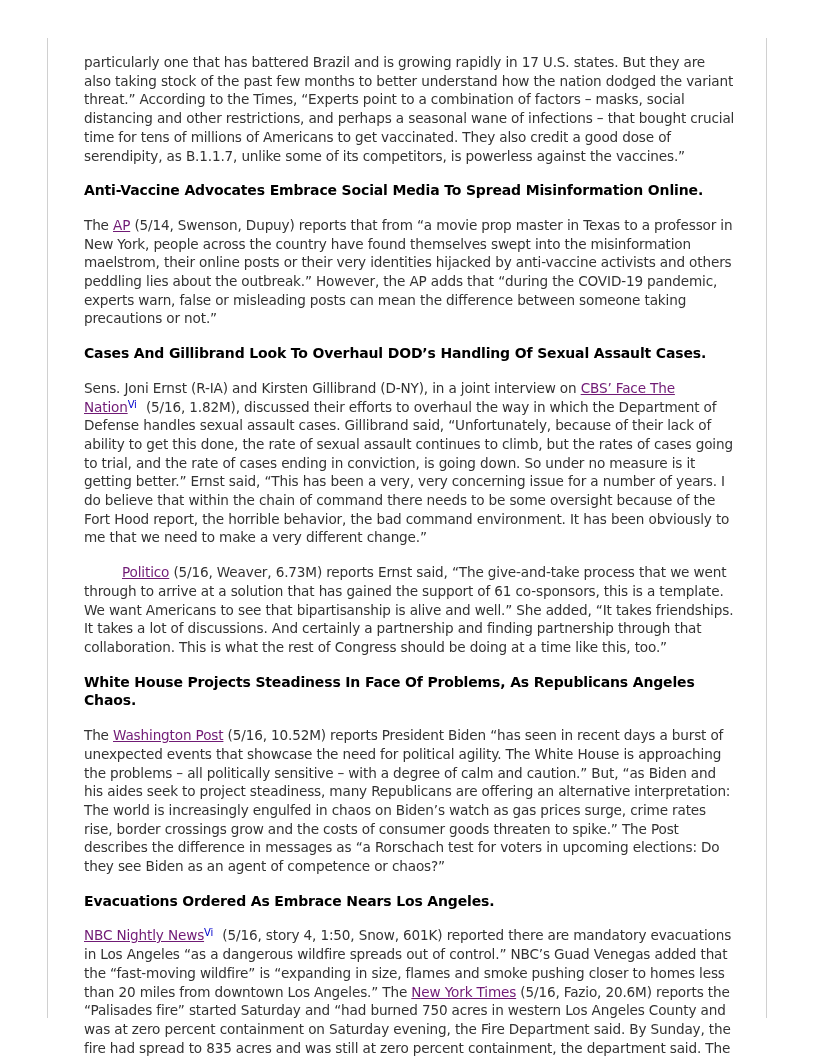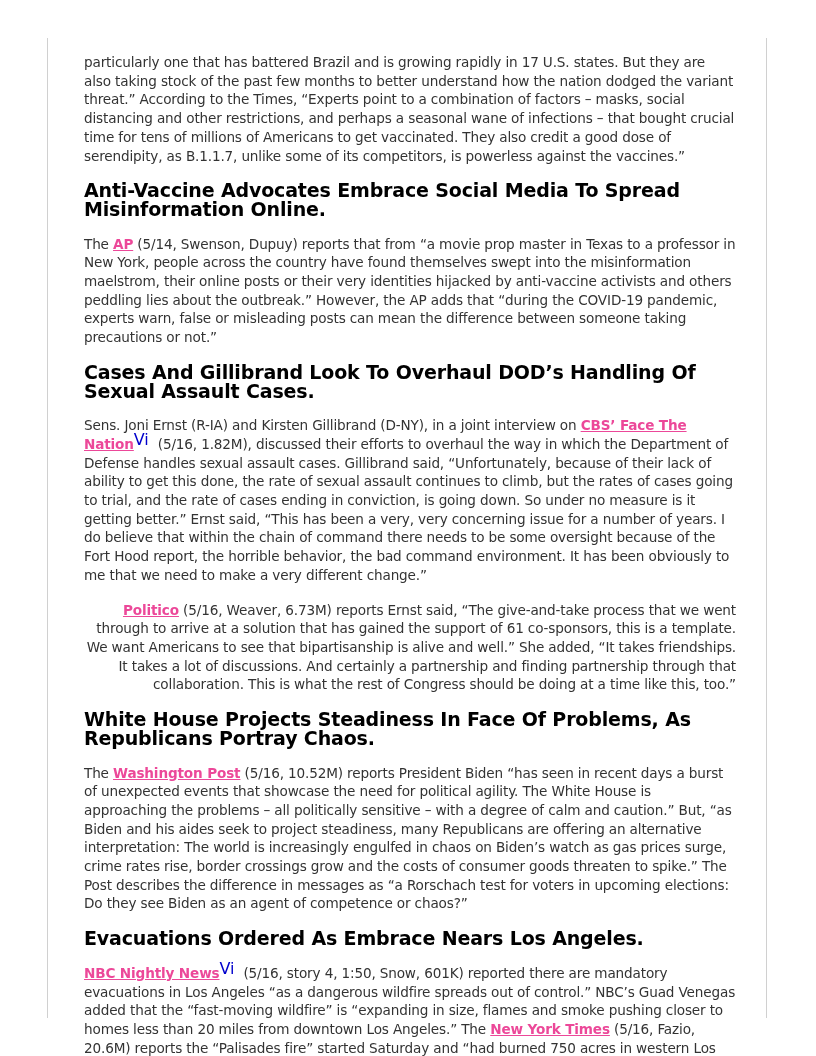--- a/index.html
+++ b/index.html
@@ -21,25 +21,25 @@
     line-height: 18.7px;
     color: #333333;
     letter-spacing: -0.15px;
   }
   p { margin: 16px; }
   .headline {
     font-weight: bold;
     color: #000000;
     margin-top: 13px;
     margin-bottom: 6px;
-    font-size: 19px;
+    font-size: 14px;
   }
-  .indent { text-indent: 38px; text-align: right; }
-  a { color: #ec4899; text-decoration: underline; font-weight: bold; }
-  sup.vi { font-size: 16px; color: #0000cc; vertical-align: 4px; line-height: 0; margin-right: 5px; text-decoration: none; }
+  .indent { text-indent: 38px; }
+  a { color: #701a75; text-decoration: underline; }
+  sup.vi { font-size: 10px; color: #0000cc; vertical-align: 4px; line-height: 0; margin-right: 5px; text-decoration: none; }
 </style>
 </head>
 <body>
 
 <div class="page"></div>
 
 <div class="content">
 
   <p>particularly one that has battered Brazil and is growing rapidly in 17 U.S. states. But they are also taking stock of the past few months to better understand how the nation dodged the variant threat.” According to the Times, “Experts point to a combination of factors – masks, social distancing and other restrictions, and perhaps a seasonal wane of infections – that bought crucial time for tens of millions of Americans to get vaccinated. They also credit a good dose of serendipity, as B.1.1.7, unlike some of its competitors, is powerless against the vaccines.”</p>
 
@@ -48,21 +48,21 @@
     <p><span>The </span><a href="#">AP</a><span> (5/14, Swenson, Dupuy) reports that from “a movie prop master in Texas to a professor in New York, people across the country have found themselves swept into the misinformation maelstrom, their online posts or their very identities hijacked by anti-vaccine activists and others peddling lies about the outbreak.” However, the AP adds that “during the COVID-19 pandemic, experts warn, false or misleading posts can mean the difference between someone taking precautions or not.”</span></p>
   </div>
 
   <div>
     <p class="headline">Cases And Gillibrand Look To Overhaul DOD’s Handling Of Sexual Assault Cases.</p>
     <p><span>Sens. Joni Ernst (R-IA) and Kirsten Gillibrand (D-NY), in a joint interview on </span><a href="#">CBS’ Face The Nation</a><sup class="vi">Vi</sup><span> (5/16, 1.82M), discussed their efforts to overhaul the way in which the Department of Defense handles sexual assault cases. Gillibrand said, “Unfortunately, because of their lack of ability to get this done, the rate of sexual assault continues to climb, but the rates of cases going to trial, and the rate of cases ending in conviction, is going down. So under no measure is it getting better.” Ernst said, “This has been a very, very concerning issue for a number of years. I do believe that within the chain of command there needs to be some oversight because of the Fort Hood report, the horrible behavior, the bad command environment. It has been obviously to me that we need to make a very different change.”</span></p>
     <p class="indent"><a href="#">Politico</a><span> (5/16, Weaver, 6.73M) reports Ernst said, “The give-and-take process that we went through to arrive at a solution that has gained the support of 61 co-sponsors, this is a template. We want Americans to see that bipartisanship is alive and well.” She added, “It takes friendships. It takes a lot of discussions. And certainly a partnership and finding partnership through that collaboration. This is what the rest of Congress should be doing at a time like this, too.”</span></p>
   </div>
 
   <div>
-    <p class="headline">White House Projects Steadiness In Face Of Problems, As Republicans Portray Chaos.</p>
+    <p class="headline">White House Projects Steadiness In Face Of Problems, As Republicans Angeles Chaos.</p>
     <p><span>The </span><a href="#">Washington Post</a><span> (5/16, 10.52M) reports President Biden “has seen in recent days a burst of unexpected events that showcase the need for political agility. The White House is approaching the problems – all politically sensitive – with a degree of calm and caution.” But, “as Biden and his aides seek to project steadiness, many Republicans are offering an alternative interpretation: The world is increasingly engulfed in chaos on Biden’s watch as gas prices surge, crime rates rise, border crossings grow and the costs of consumer goods threaten to spike.” The Post describes the difference in messages as “a Rorschach test for voters in upcoming elections: Do they see Biden as an agent of competence or chaos?”</span></p>
   </div>
 
   <div>
     <p class="headline">Evacuations Ordered As Embrace Nears Los Angeles.</p>
     <p><a href="#">NBC Nightly News</a><sup class="vi">Vi</sup><span> (5/16, story 4, 1:50, Snow, 601K) reported there are mandatory evacuations in Los Angeles “as a dangerous wildfire spreads out of control.” NBC’s Guad Venegas added that the “fast-moving wildfire” is “expanding in size, flames and smoke pushing closer to homes less than 20 miles from downtown Los Angeles.” The </span><a href="#">New York Times</a><span> (5/16, Fazio, 20.6M) reports the “Palisades fire” started Saturday and “had burned 750 acres in western Los Angeles County and was at zero percent containment on Saturday evening, the Fire Department said. By Sunday, the fire had spread to 835 acres and was still at zero percent containment, the department said. The evacuation orders remained in place.”</span></p>
   </div>
 
 </div>
 

